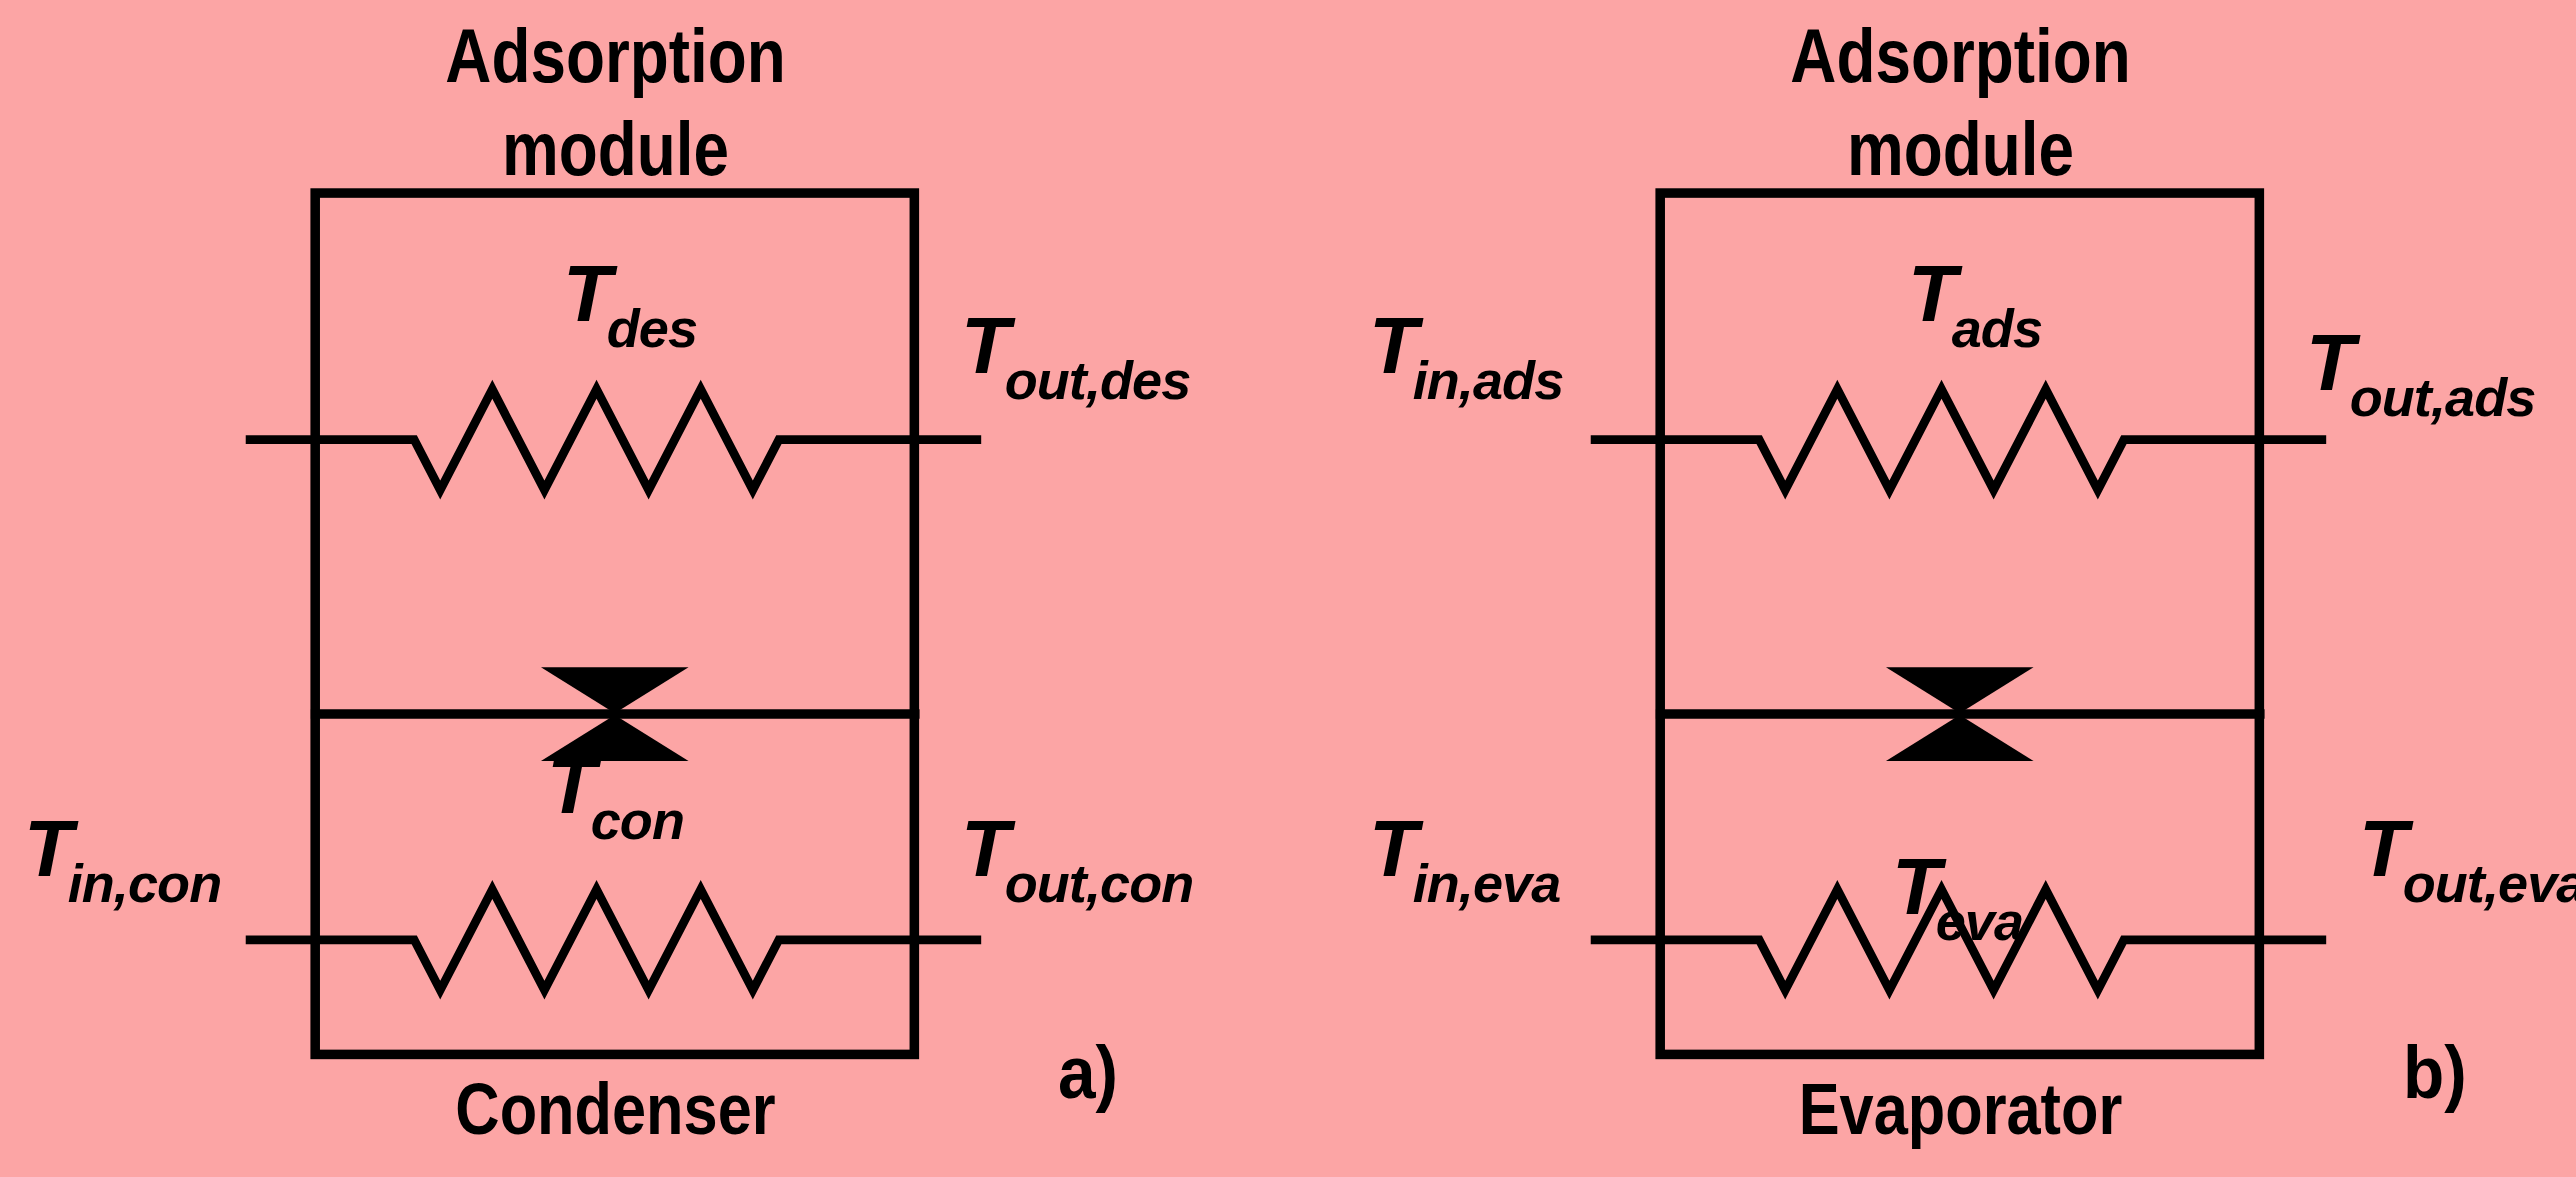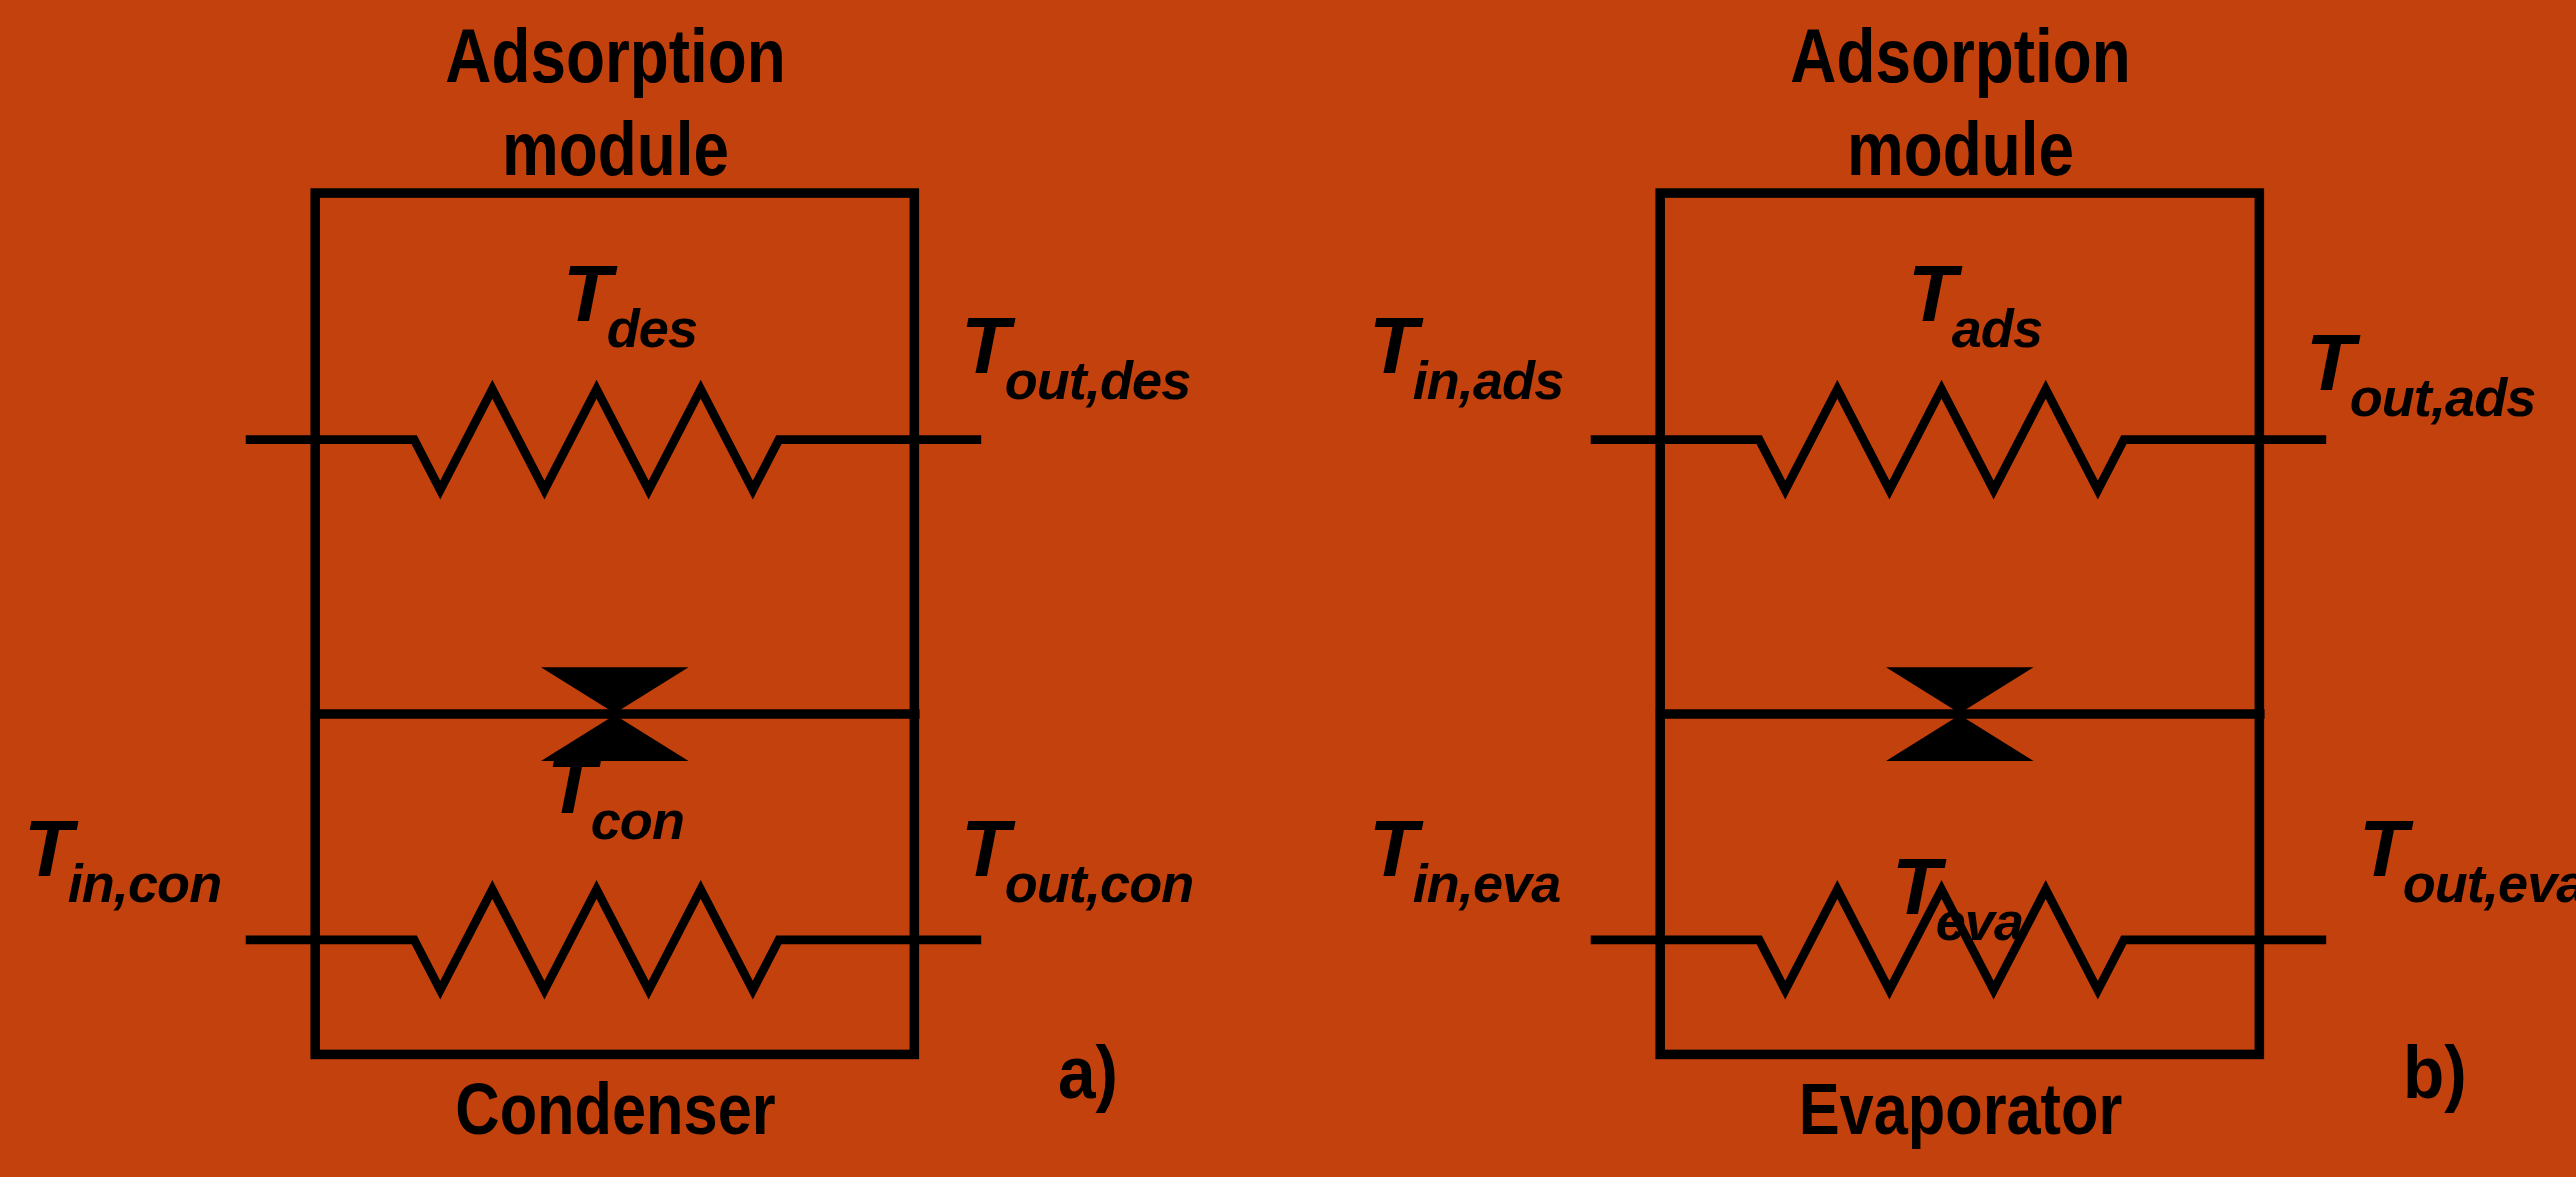--- a/index.html
+++ b/index.html
@@ -1,20 +1,20 @@
 <!DOCTYPE html>
 <html style="font-size:14px"><head>
 <meta charset="utf-8">
 <style>
   html,body{margin:0;padding:0;background:#ffffff;}
   .stage{
     position:relative;
     width:2576px;height:1178px;
     overflow:hidden;
-    background:#c2410c;
+    background:#fca5a5;
     font-family:"Liberation Sans", sans-serif;
     color:#000;
   }
   .panel{position:absolute;top:0;width:1233px;height:1178px;}
   .panel-a{left:0;}
   .panel-b{left:1345px;}
   .shapes{position:absolute;left:0;top:0;}
   .title{
     position:absolute;left:311px;top:10.4px;width:609px;
     text-align:center;font-weight:bold;font-size:76px;line-height:1.22;

